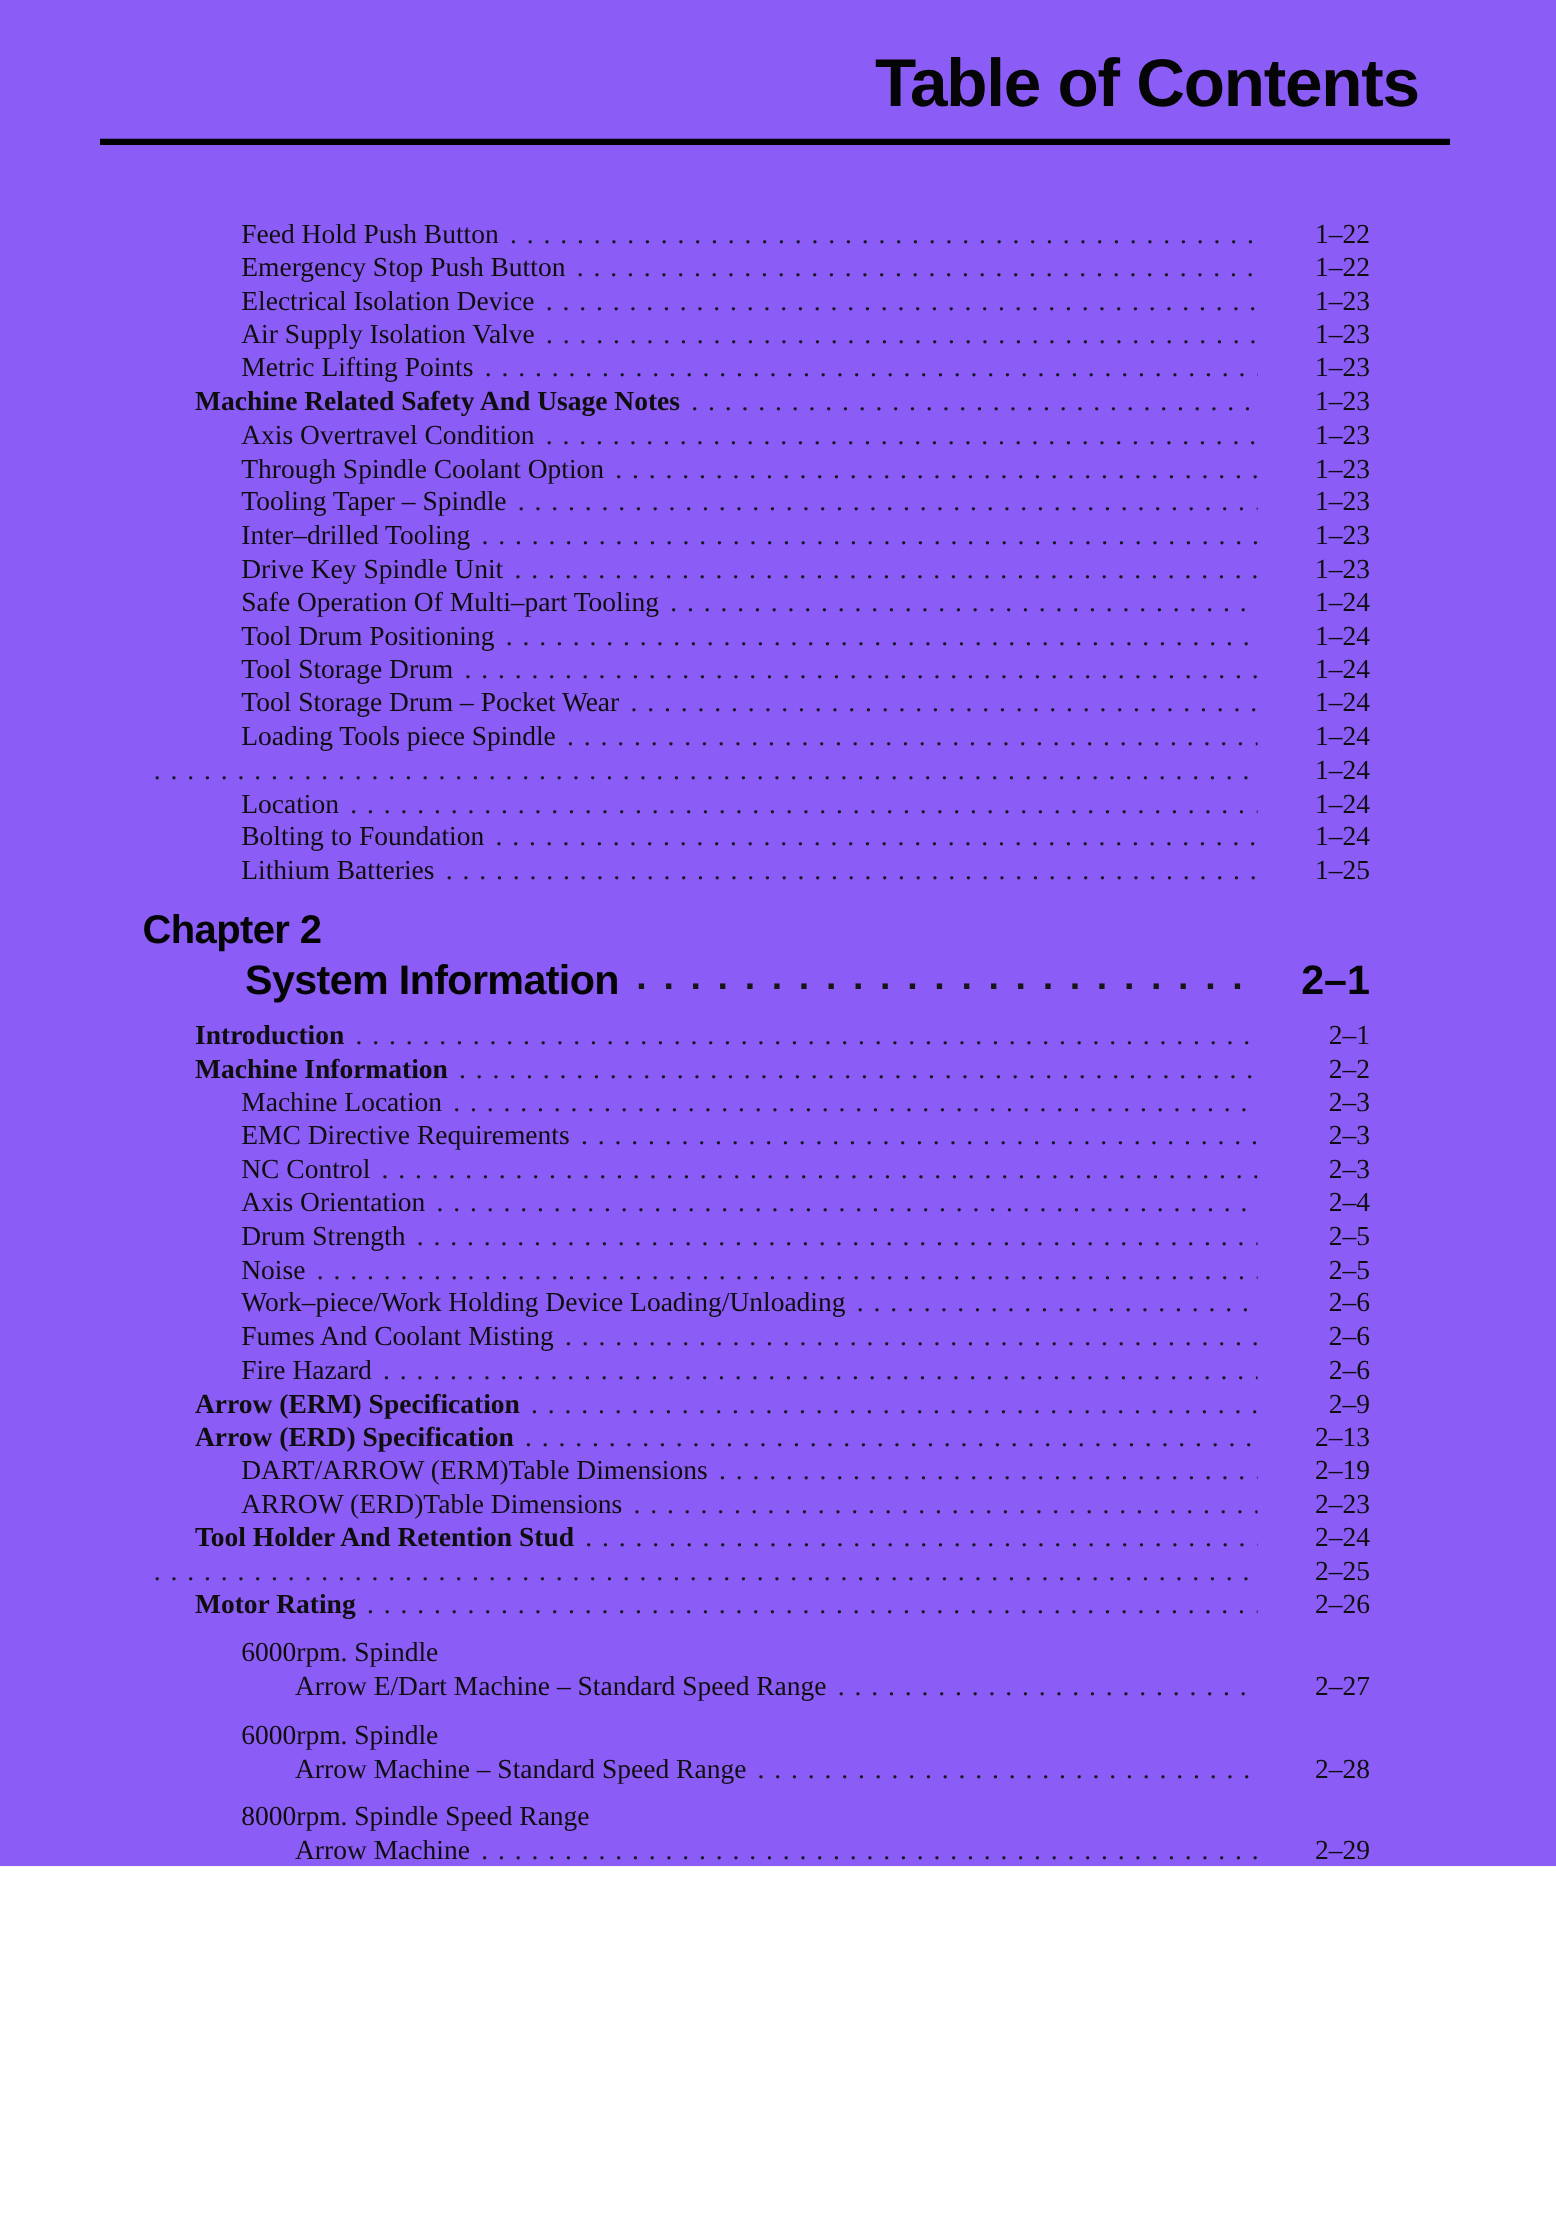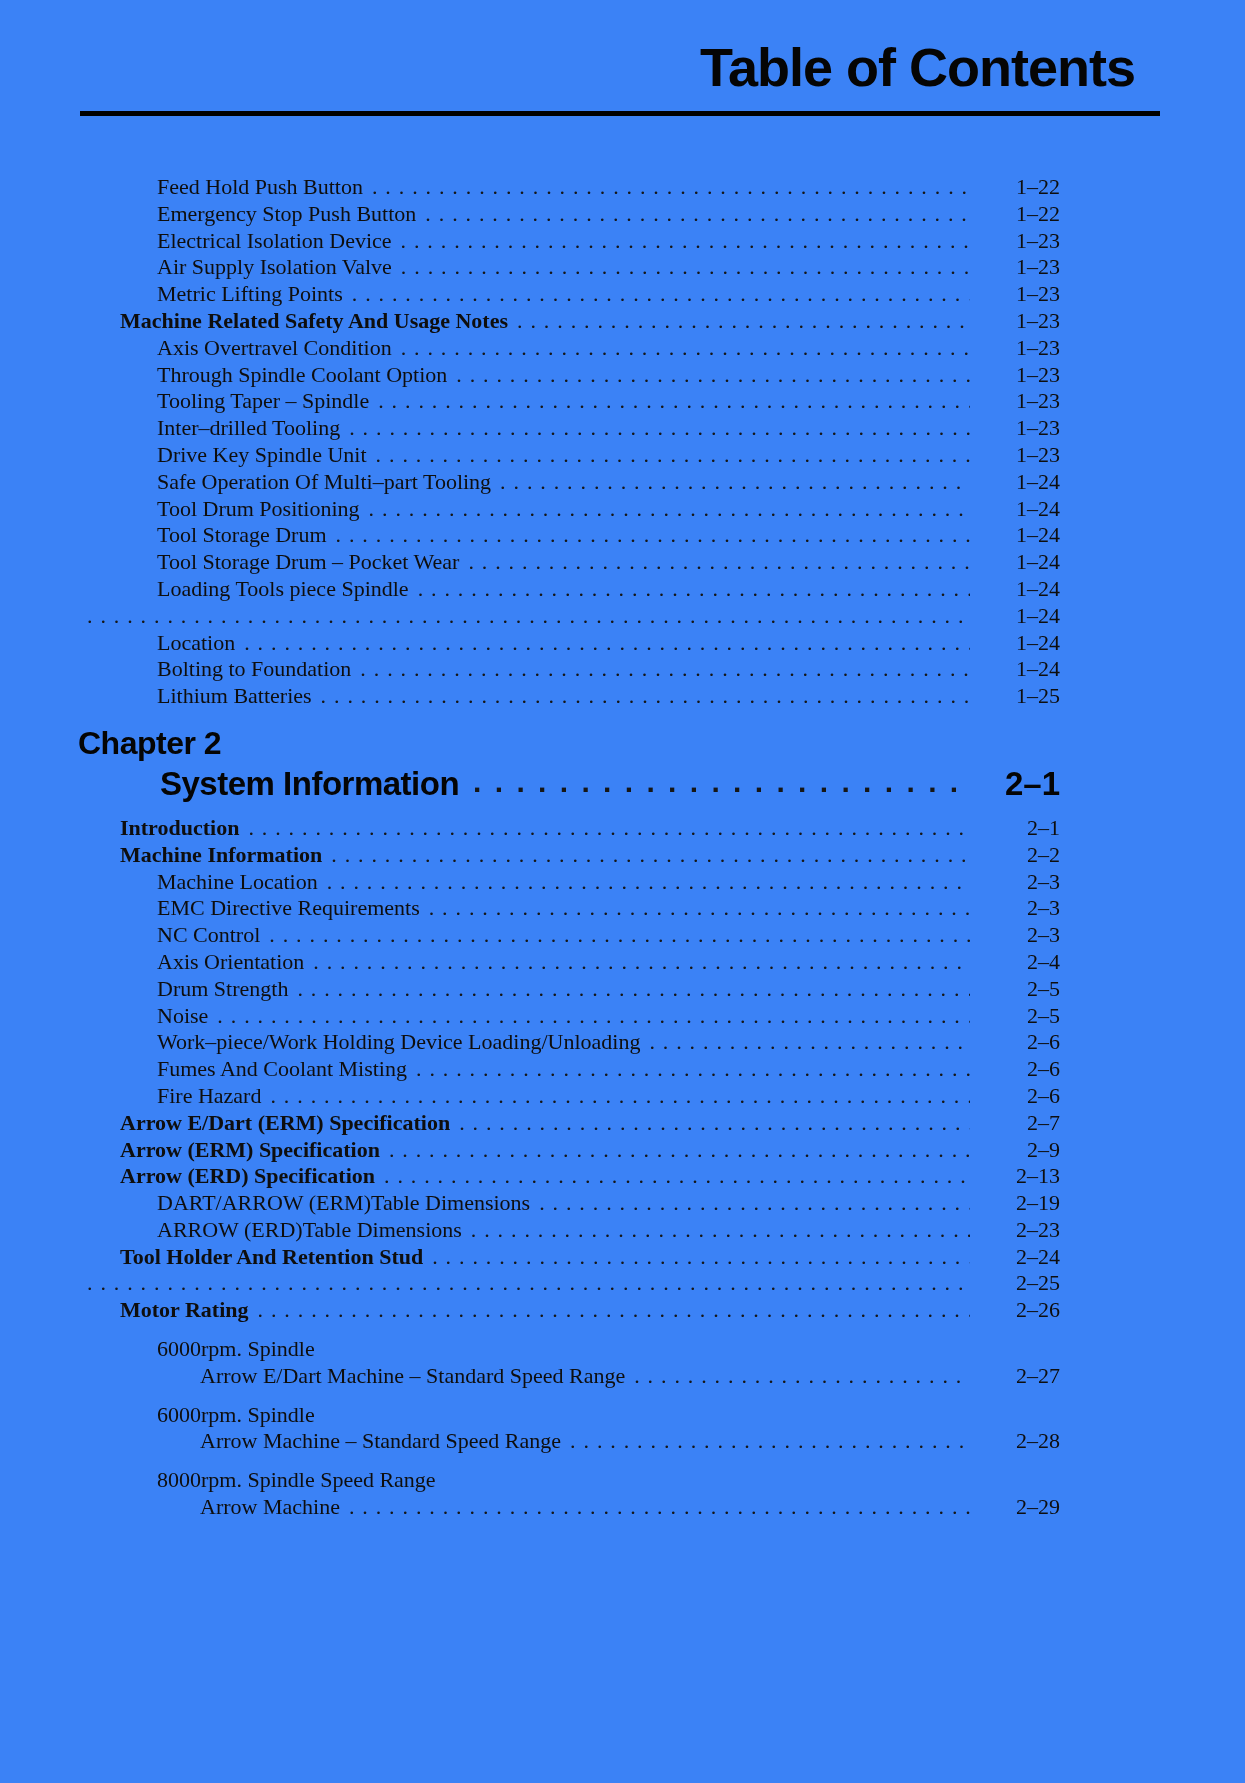--- a/index.html
+++ b/index.html
@@ -1,19 +1,19 @@
 <!DOCTYPE html>
 <html><head>
 <meta charset="utf-8">
 <style>
   html,body { margin:0; padding:0; background:#ffffff; }
   .page {
     position:relative;
-    width:1245px; height:1783px;
-    background:#3b82f6;
+    width:1245px; height:1493px;
+    background:#8b5cf6;
     color:#0e0e0e;
     font-family:"Liberation Serif", serif;
     box-sizing:border-box;
     overflow:hidden;
   }
   
   .doc-header h1 {
     font-family:"Liberation Sans", sans-serif;
     font-weight:bold;
     font-size:54px;
@@ -23,21 +23,21 @@
     margin:40px 110px 0 0;
     color:#050505;
   }
   .rule {
     height:5px;
     background:#000000;
     margin:17px 85px 0 80px;
   }
   
   .toc {
-    margin:58px 0 0 78px;
+    margin:58px 0 0 114px;
     width:982px;
   }
   .toc-row {
     display:flex;
     align-items:baseline;
     font-size:22px;
     line-height:26.8px;
     white-space:nowrap;
   }
   .toc-row.lvl1 .toc-label { padding-left:42px;font-weight:bold; }
@@ -266,25 +266,20 @@
           <span class="toc-label">Fumes And Coolant Misting</span>
           <span class="dots"></span>
           <span class="toc-page">2–6</span>
         </div>
         <div class="toc-row lvl2">
           <span class="toc-label">Fire Hazard</span>
           <span class="dots"></span>
           <span class="toc-page">2–6</span>
         </div>
         <div class="toc-row lvl1">
-          <span class="toc-label">Arrow E/Dart (ERM) Specification</span>
-          <span class="dots"></span>
-          <span class="toc-page">2–7</span>
-        </div>
-        <div class="toc-row lvl1">
           <span class="toc-label">Arrow (ERM) Specification</span>
           <span class="dots"></span>
           <span class="toc-page">2–9</span>
         </div>
         <div class="toc-row lvl1">
           <span class="toc-label">Arrow (ERD) Specification</span>
           <span class="dots"></span>
           <span class="toc-page">2–13</span>
         </div>
         <div class="toc-row lvl2">

